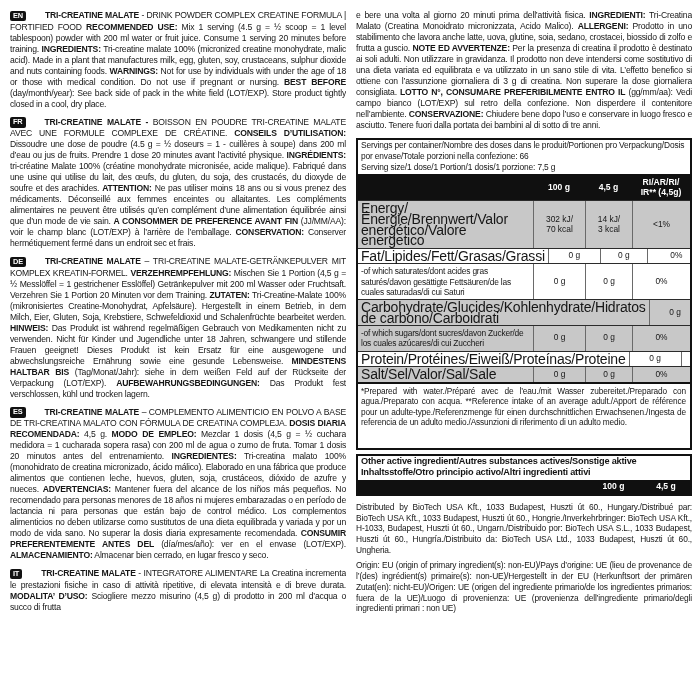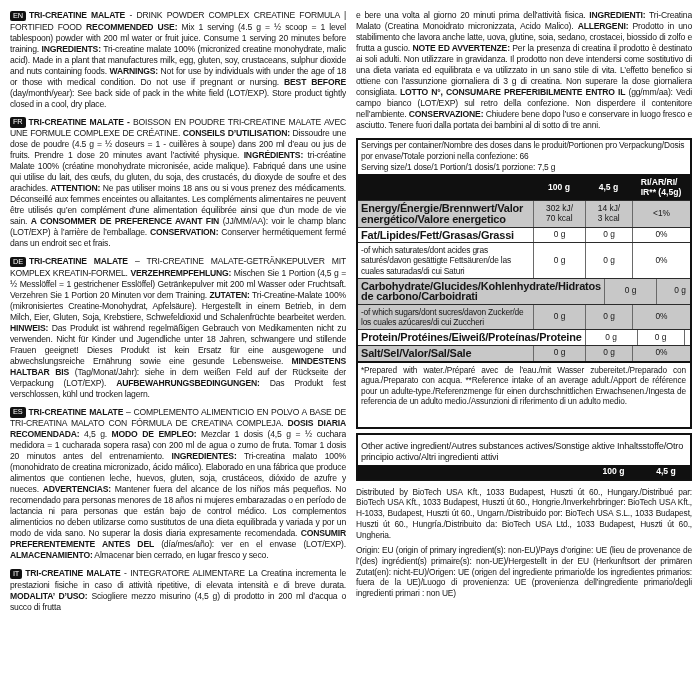--- a/index.html
+++ b/index.html
@@ -12,48 +12,48 @@
     display:grid;grid-template-columns:1fr 1fr;column-gap:10px;
     padding:10px 8px 6px 10px;overflow:hidden;
   }
   .col{overflow:hidden;}
   p.section{
     margin:0 0 7px 0;font-size:8.6px;line-height:11px;
     text-align:justify;letter-spacing:-0.18px;
   }
   p.section b{font-weight:700;}
   .badge{
-    display:inline-block;background:#111;color:#fff;font-weight:400;
+    display:inline-block;background:#111;color:#fff;font-weight:700;
     font-size:7.4px;line-height:8.6px;padding:1px 3px 1px 3px;border-radius:2px;
-    margin-right:3px;position:relative;top:-0.5px;
+    margin-right:19px;position:relative;top:-0.5px;
   }
   
   .nutri-box{border:2px solid #111;margin:1px 0 4px 0;}
   .nutri-title{font-weight:700;font-size:9.2px;line-height:11.2px;padding:2px 4px 1px 3px;letter-spacing:-0.2px;}
   .nutri-meta{font-size:8.4px;line-height:10.8px;padding:0 4px 2px 3px;letter-spacing:-0.15px;}
   .nutri-meta div{margin:0;}
   .n-row{display:grid;grid-template-columns:1fr 52px 47px 58px;}
   .n-row.head{background:#101010;color:#fff;}
   .n-row.head .n-val{border-left:none;font-weight:700;font-size:8.6px;line-height:10px;padding:3px 0;}
   .n-row + .n-row{border-top:1px solid #2b2b2b;}
   .n-label{padding:2px 3px 2px 3px;font-size:8.4px;line-height:10.2px;letter-spacing:-0.2px;}
-  .n-label.bold{font-weight:700;font-size:11px;line-height:10.6px;}
+  .n-label.bold{font-weight:400;font-size:14px;line-height:10.6px;}
   .n-val{
-    display:flex;align-items:center;justify-content:center;
+    display:flex;align-items:center;justify-content:center;text-align:center;
     font-size:8.4px;line-height:9.8px;border-left:1px solid #6a6a6a;
     white-space:pre-line;padding:1px 0;
   }
   .shade{background:#c8c8c8;}
   .nutri-foot{
     border-top:2px solid #111;font-size:8.3px;line-height:10.5px;
     padding:2px 4px 20px 3px;text-align:justify;letter-spacing:-0.15px;
   }
   
   .other-box{border:2px solid #111;margin:0 0 6px 0;}
-  .other-title{font-weight:400;font-size:9.2px;line-height:11.2px;padding:6px 4px 2px 3px;letter-spacing:-0.2px;}
+  .other-title{font-weight:700;font-size:9.2px;line-height:11.2px;padding:0 4px 2px 3px;letter-spacing:-0.2px;}
   .o-row{display:grid;grid-template-columns:1fr 57px 48px;}
   .o-row.head{background:#101010;color:#fff;}
   .o-row.head .n-val{border-left:none;font-weight:700;font-size:8.6px;padding:2px 0;}
   .o-row + .o-row{border-top:1px solid #2b2b2b;}
   p.small{
     margin:0 0 5px 0;font-size:8.4px;line-height:10.7px;
     text-align:justify;letter-spacing:-0.15px;
   }
 </style>
 </head>

